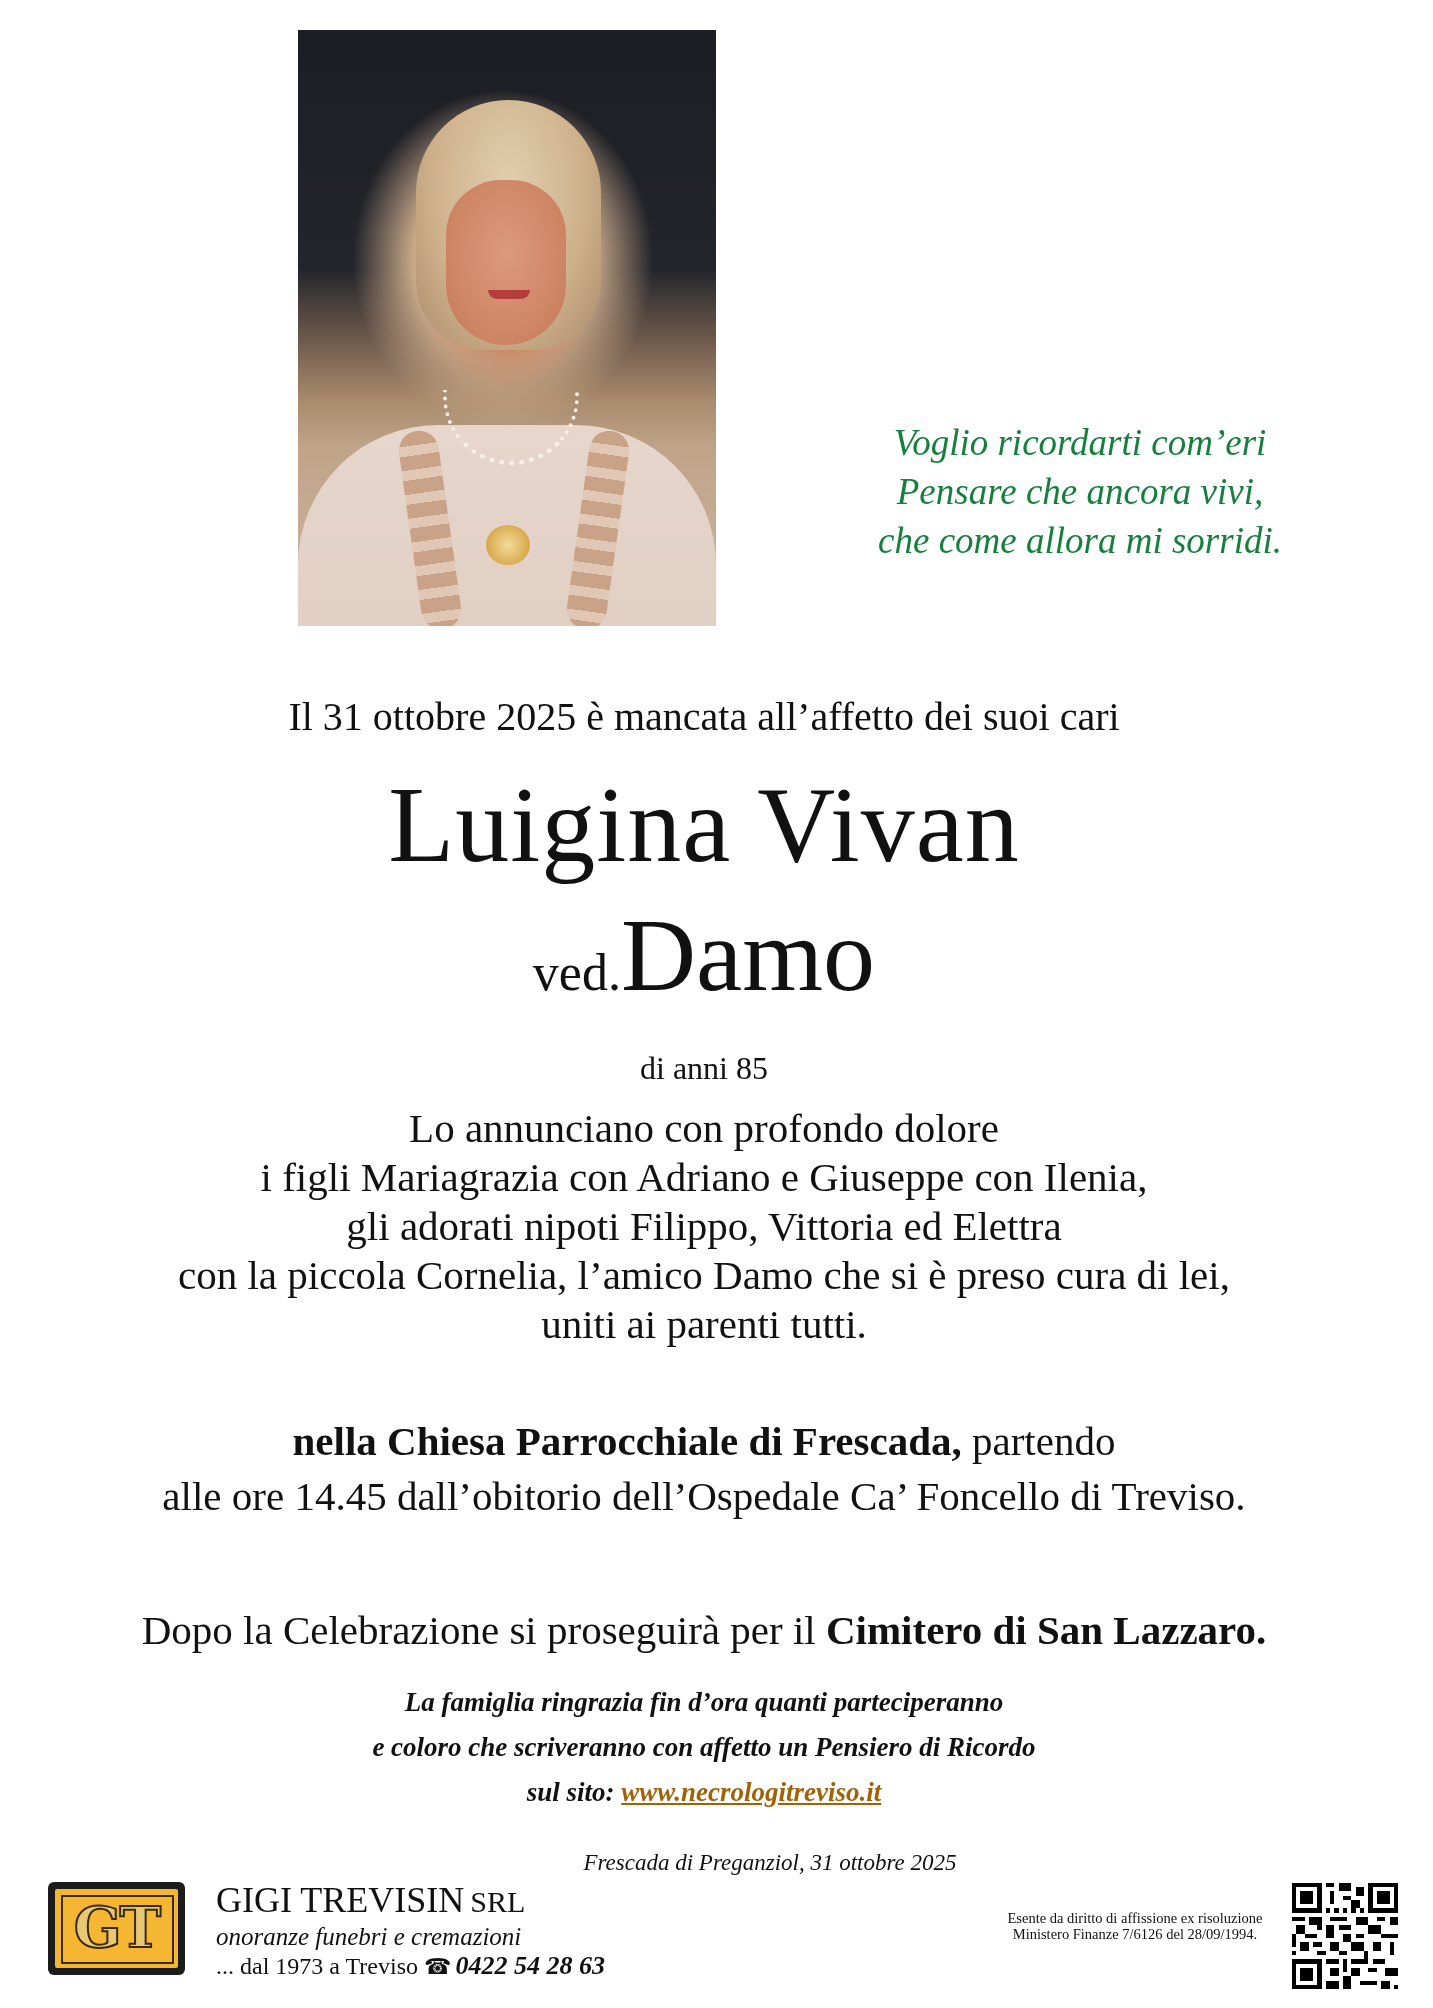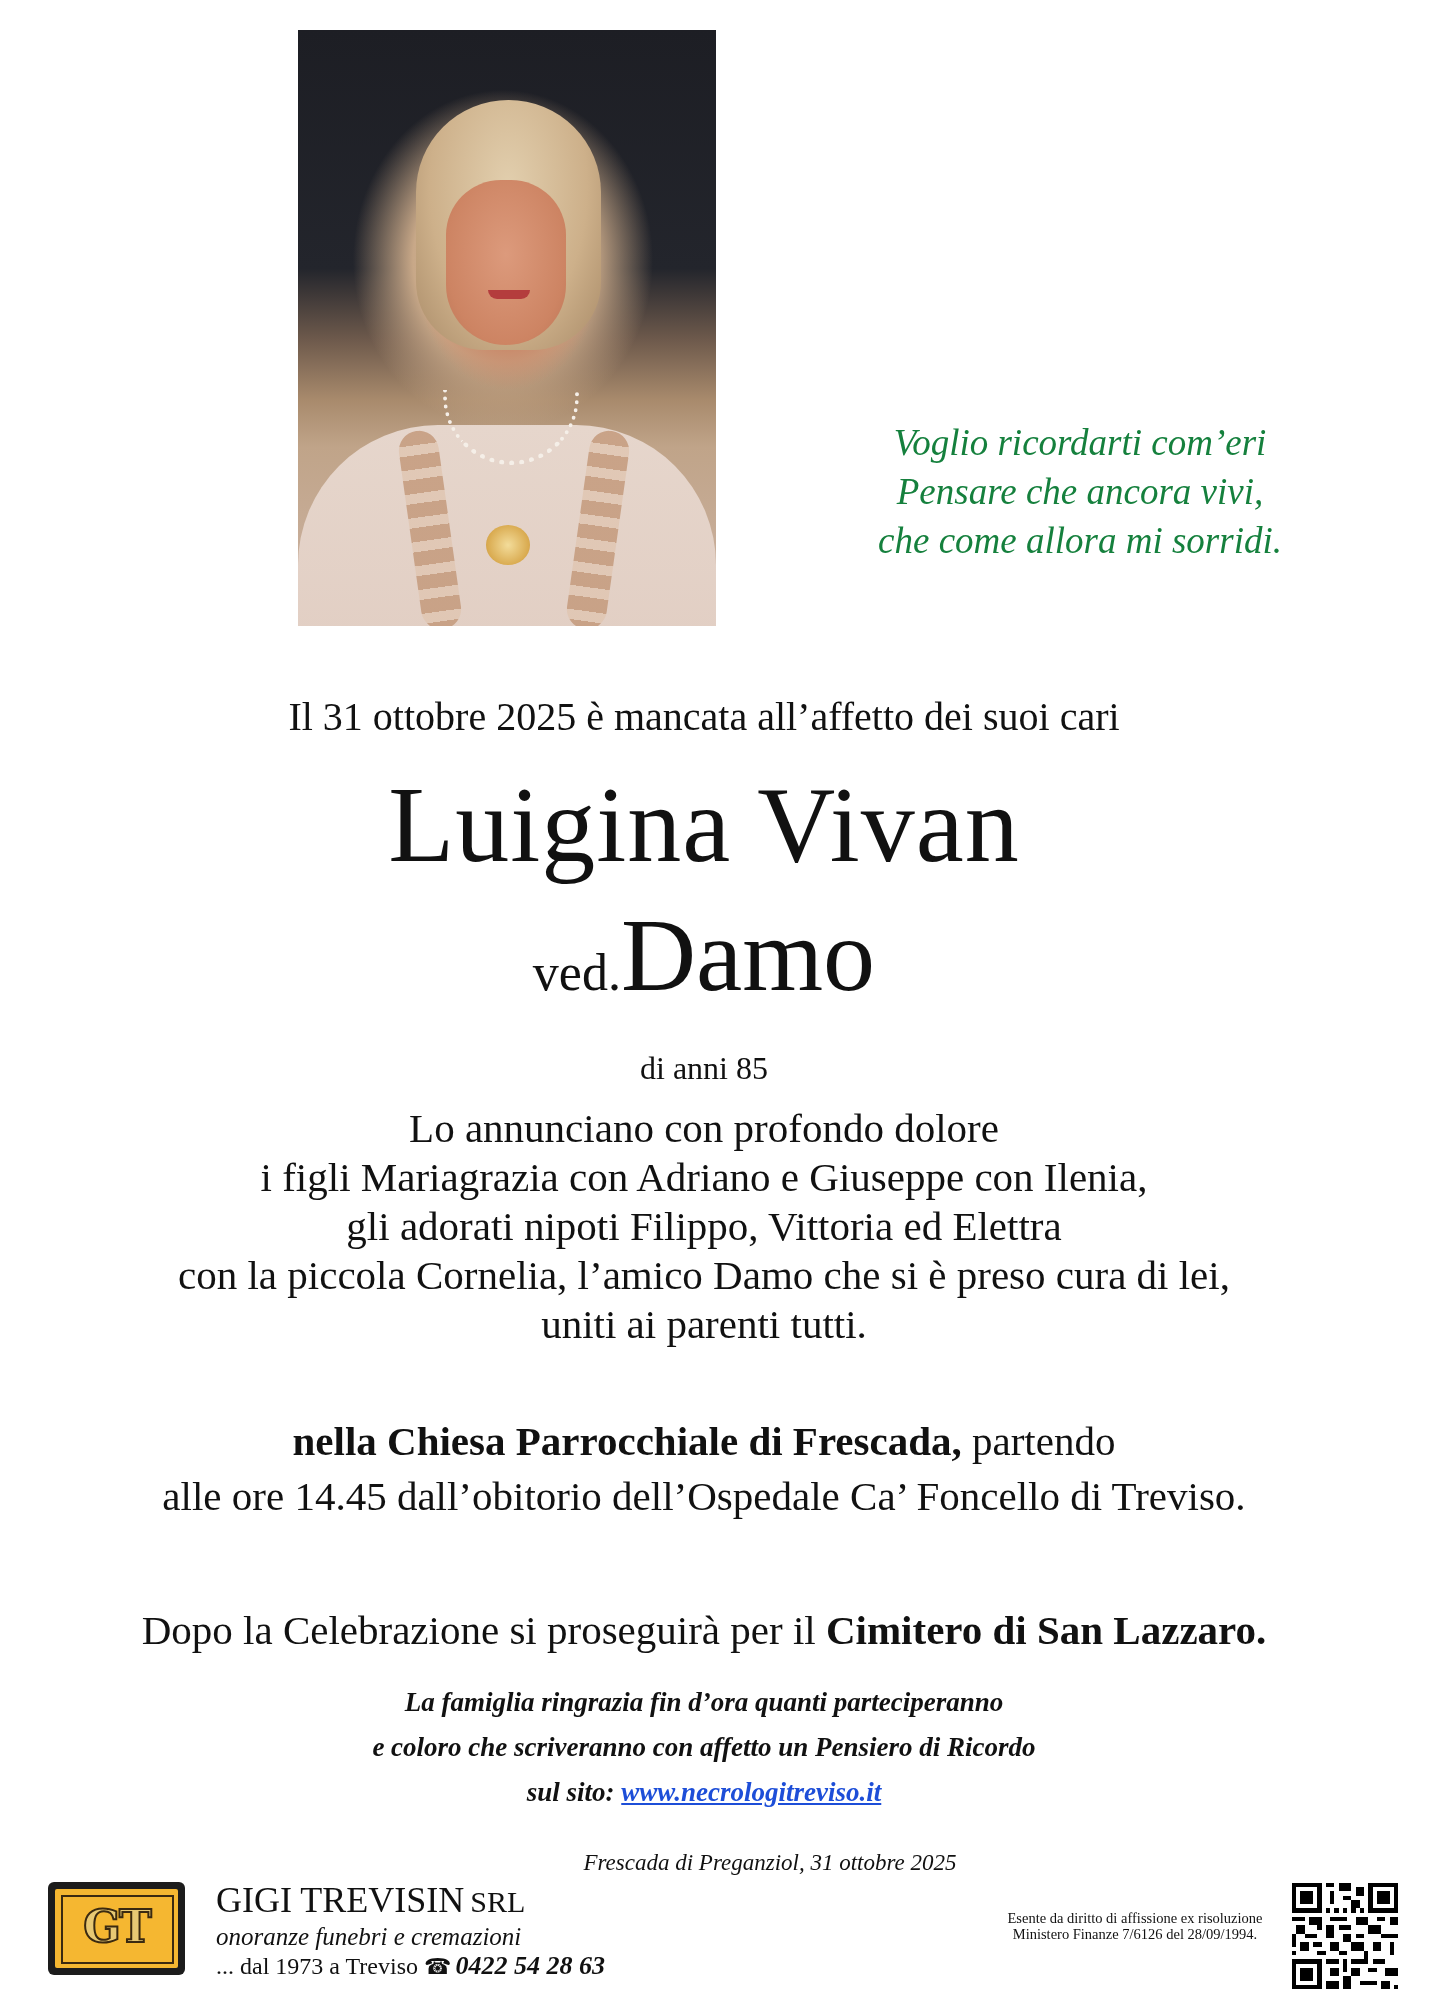--- a/index.html
+++ b/index.html
@@ -68,41 +68,41 @@
   #widow .ved  { font-size: 52px; }
   #widow .surname { font-size: 104px; }
   #age     { top: 1036px; font-size: 32px; line-height: 48px; margin-top: 8px; }
 
   #family  { top: 1104px; font-size: 41px; line-height: 49px; }
   #funeral { top: 1414px; font-size: 41px; line-height: 55px; }
   #burial  { top: 1606px; font-size: 41px; line-height: 48px; }
   b { font-weight: bold; }
 
   #thanks  { top: 1680px; font-size: 27px; line-height: 45px; font-style: italic; font-weight: bold; }
-  #thanks a { color: #1d4ed8; text-decoration: underline; }
+  #thanks a { color: #a16207; text-decoration: underline; }
 
   #place-date { left: 560px; top: 1848px; width: 420px; text-align: center;
     font-style: italic; font-size: 23px; line-height: 30px; white-space: nowrap; }
 
   
   #logo {
     left: 48px; top: 1882px; width: 137px; height: 93px;
     background: #1c1c1c; border-radius: 6px;
   }
   #logo .inner {
     position: absolute; left: 7px; top: 7px; width: 123px; height: 79px;
     background: #f5b731; border-radius: 2px;
   }
   #logo .frame {
     position: absolute; left: 6px; top: 6px; width: 109px; height: 65px;
     border: 2px solid #3b2a10;
   }
   #logo .mono {
     position: absolute; left: 0; top: 8px; width: 123px; text-align: center;
-    font-family: "DejaVu Serif", serif; font-weight: bold; font-size: 44px; line-height: 60px;
+    font-family: "DejaVu Serif", serif; font-weight: bold; font-size: 56px; line-height: 60px;
     color: #e7c873; -webkit-text-stroke: 2px #3b2a10; letter-spacing: -2px;
   }
 
   #company { left: 216px; top: 1880px; }
   #company .title { font-size: 36px; line-height: 40px; white-space: nowrap; }
   #company .title .srl { font-size: 30px; margin-left: 6px; }
   #company .tagline { font-style: italic; font-size: 25px; line-height: 29px; white-space: nowrap; }
   #company .since { font-size: 24px; line-height: 30px; white-space: nowrap; }
   #company .since .phone-icon { font-size: 22px; margin: 0 4px 0 6px; }
   #company .since .phone { font-style: italic; font-weight: bold; font-size: 26px; }

